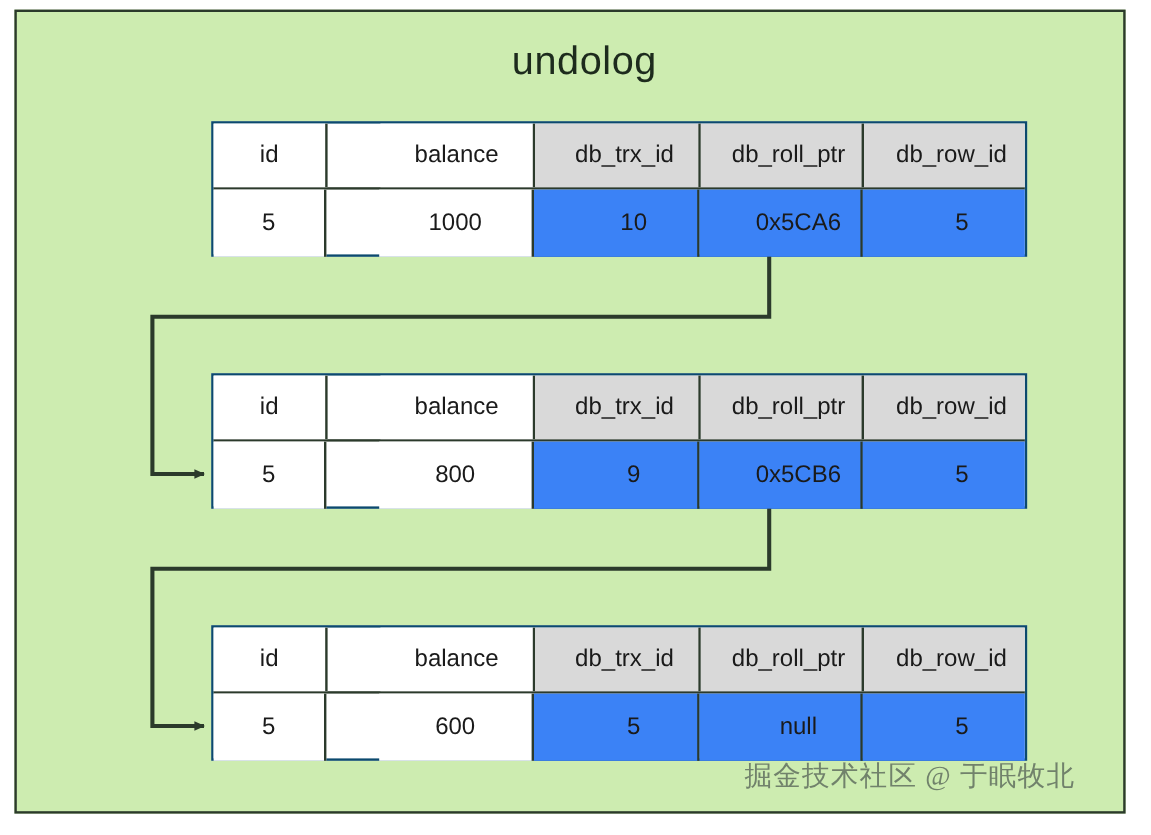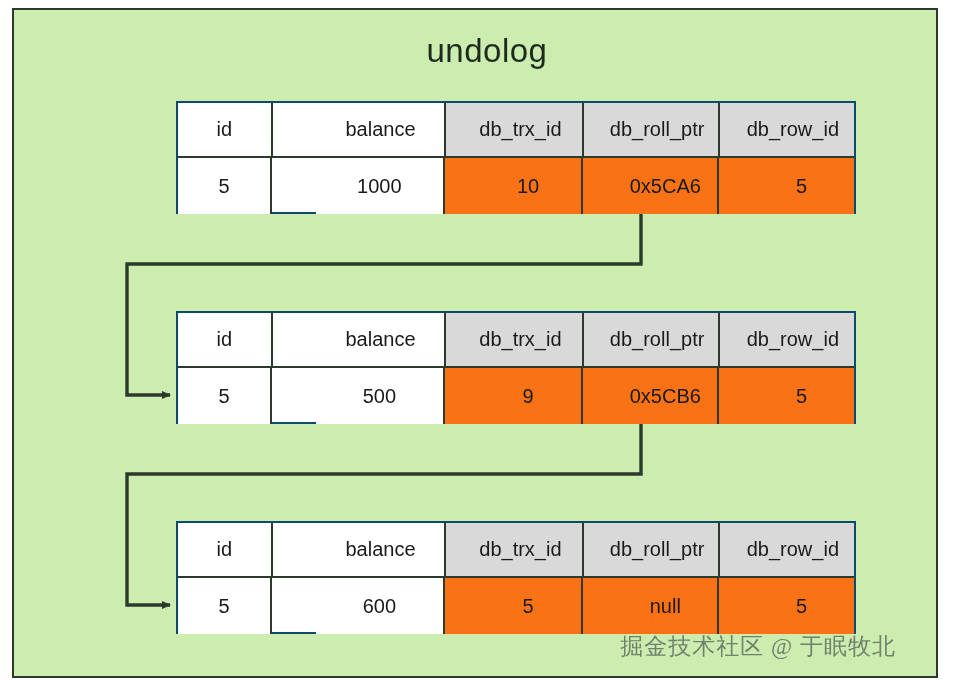--- a/index.html
+++ b/index.html
@@ -87,21 +87,21 @@
   .rec-cell:last-child { border-right: none; }
 
   
   .col-0 { width: 102px; }
   .col-1 { width: 140px; margin-left: 44px; }
   .col-2 { width: 148px; }
   .col-3 { width: 145px; }
   .col-4 { width: 144px; }
 
   .header-row .rec-cell.shaded { background: #d9d9d9; padding-left: 12px; }
-  .data-row   .rec-cell.shaded { background: #f97316; padding-left: 30px; }
+  .data-row   .rec-cell.shaded { background: #3b82f6; padding-left: 30px; }
 
   
   .connectors {
     position: absolute;
     left: 0;
     top: 0;
     width: 959px;
     height: 696px;
     pointer-events: none;
   }
@@ -151,21 +151,21 @@
   <div class="rec-table table-2">
     <div class="rec-row header-row">
       <div class="rec-cell col-0">id</div>
       <div class="rec-cell col-1">balance</div>
       <div class="rec-cell col-2 shaded">db_trx_id</div>
       <div class="rec-cell col-3 shaded">db_roll_ptr</div>
       <div class="rec-cell col-4 shaded">db_row_id</div>
     </div>
     <div class="rec-row data-row">
       <div class="rec-cell col-0">5</div>
-      <div class="rec-cell col-1">500</div>
+      <div class="rec-cell col-1">800</div>
       <div class="rec-cell col-2 shaded">9</div>
       <div class="rec-cell col-3 shaded">0x5CB6</div>
       <div class="rec-cell col-4 shaded">5</div>
     </div>
   </div>
 
   <div class="rec-table table-3">
     <div class="rec-row header-row">
       <div class="rec-cell col-0">id</div>
       <div class="rec-cell col-1">balance</div>

